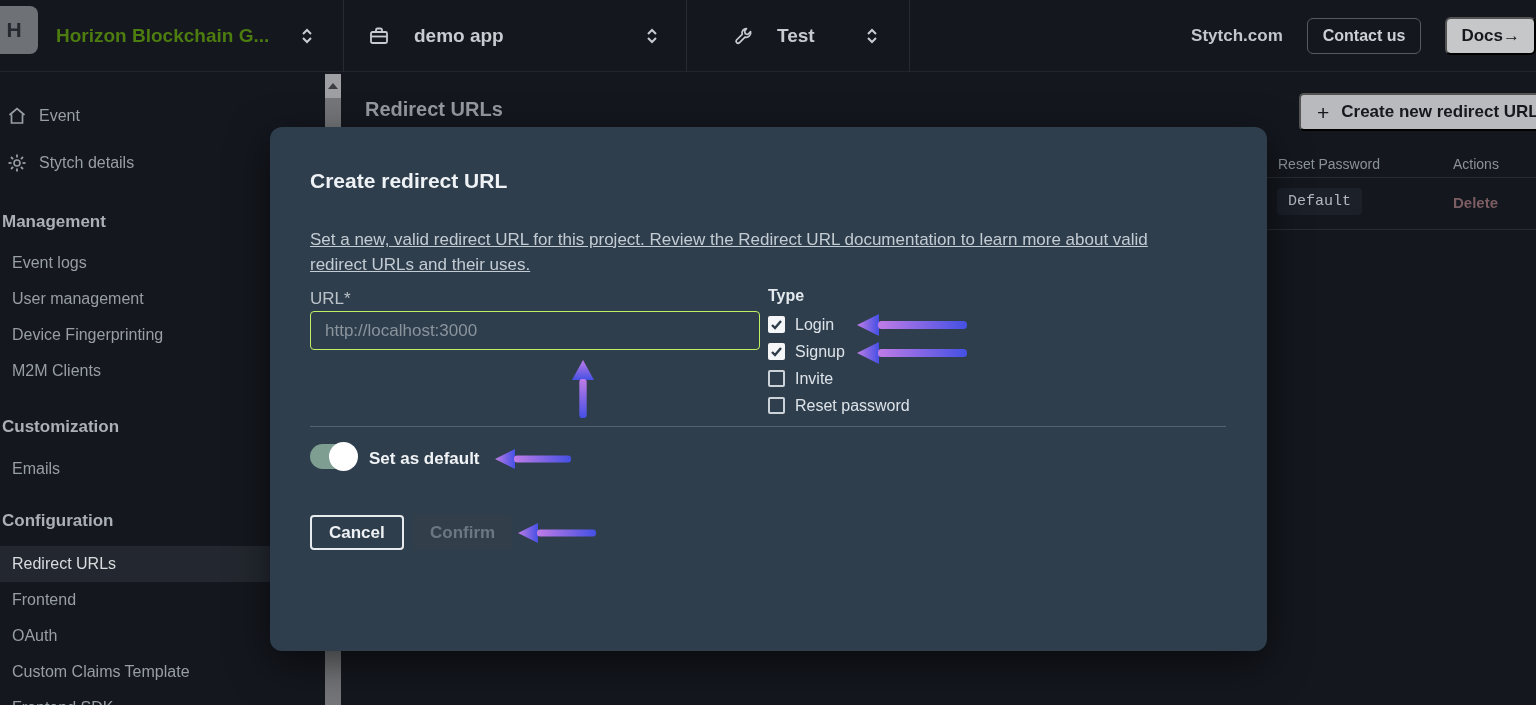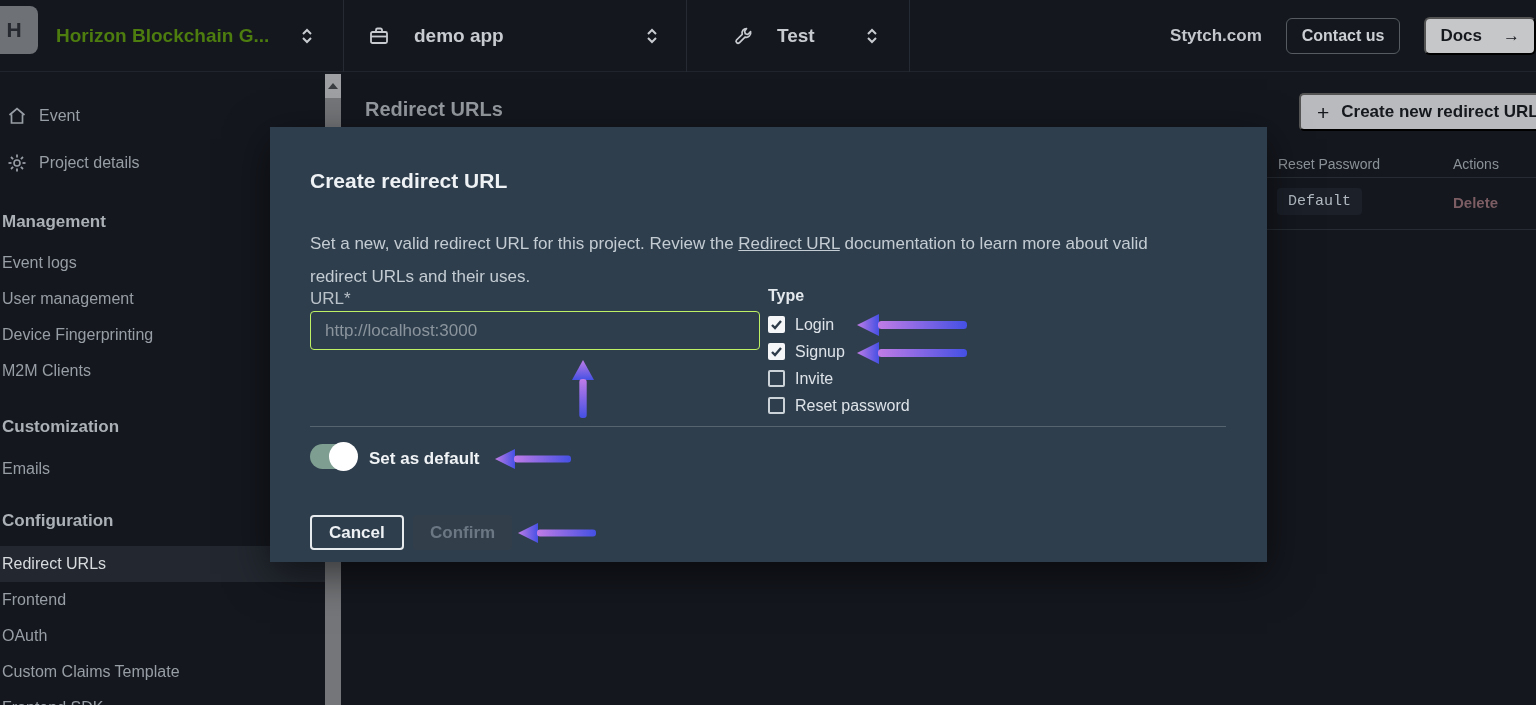--- a/index.html
+++ b/index.html
@@ -10,25 +10,25 @@
   
   .topbar { position:absolute; left:0; top:0; width:1536px; height:72px; background:#14171e; border-bottom:1px solid #20242c; z-index:5; }
   .tb-divider { position:absolute; top:0; width:1px; height:72px; background:#262b33; }
   .logo-box { position:absolute; left:-10px; top:6px; width:48px; height:48px; background:#6e7277; border-radius:8px; display:flex; align-items:center; justify-content:center; font-weight:bold; font-size:21px; color:#262a30; }
   .org-name { position:absolute; left:56px; top:0; height:72px; display:flex; align-items:center; font-size:19px; font-weight:bold; color:#4d7c0f; }
   .tb-item { position:absolute; top:0; height:72px; display:flex; align-items:center; gap:24px; font-size:19px; font-weight:bold; color:#c8ccd1; }
   .unfold { position:absolute; top:0; height:72px; display:flex; align-items:center; }
   .tb-right { position:absolute; right:0; top:0; height:72px; display:flex; align-items:center; gap:24px; }
   .stytch-link { font-size:17px; font-weight:bold; color:#c3c7cc; }
   .btn-contact { height:36px; padding:0 15px; display:flex; align-items:center; background:transparent; border:1px solid #565b62; border-radius:6px; font-size:16px; font-weight:bold; color:#ccd0d4; }
-  .btn-docs { height:38px; padding:0 14px; display:flex; align-items:center; gap:21px; background:#c6c7c9; border-radius:6px; font-size:17px; font-weight:bold; color:#15181d; }
+  .btn-docs { height:38px; padding:0 14px; display:flex; align-items:center; gap:0; background:#c6c7c9; border-radius:6px; font-size:17px; font-weight:bold; color:#15181d; }
 
   
   .sidebar { position:absolute; left:0; top:72px; width:325px; height:633px; background:#14171e; overflow:hidden; z-index:1; }
-  .side-item { height:36px; display:flex; align-items:center; gap:12px; padding-left:2px; font-size:16px; color:#989ea5; white-space:nowrap; }
+  .side-item { height:36px; display:flex; align-items:center; gap:12px; padding-left:12px; font-size:16px; color:#989ea5; white-space:nowrap; }
   .side-item .txt { }
   .side-item.withicon { padding-left:7px; }
   .side-head { height:36px; display:flex; align-items:center; padding-left:2px; font-size:17px; font-weight:bold; color:#aab0b6;text-align:right; }
   .side-item.active { background:#232830; color:#d8dcdf; }
   .sp26{height:26px} .sp11{height:11px} .sp23{height:23px} .sp5{height:5px} .sp20{height:20px} .sp6{height:6px} .sp16{height:16px} .sp7{height:7px}
 
   
   .scrollbar { position:absolute; left:325px; top:72px; width:16px; height:633px; background:#171a21; z-index:2; }
   .scroll-btn { position:absolute; left:0; top:2px; width:16px; height:24px; background:#9ea0a3; display:flex; align-items:center; justify-content:center; }
   .scroll-btn .tri { width:0; height:0; border-left:5px solid transparent; border-right:5px solid transparent; border-bottom:6px solid #3a3d42; }
@@ -40,23 +40,23 @@
   .btn-create { position:absolute; left:958px; top:21px; height:38px; padding:0 16px; display:flex; align-items:center; gap:12px; background:#b9babd; border-radius:5px; font-size:17px; font-weight:bold; color:#15181d; white-space:nowrap; }
   .plus { font-size:21px; font-weight:normal; line-height:1; }
   .th { position:absolute; top:84px; font-size:14px; color:#8b9298; }
   .th-reset { left:937px; } .th-actions { left:1112px; }
   .tline { position:absolute; left:20px; right:-10px; height:1px; background:#272c34; }
   .tline1 { top:105px; } .tline2 { top:157px; }
   .badge { position:absolute; left:936px; top:116px; padding:5px 11px; background:#1b2029; border-radius:4px; font-family:"Liberation Mono","DejaVu Sans Mono",monospace; font-size:15px; color:#b3bac1; }
   .delete-link { position:absolute; left:1112px; top:122px; font-size:15px; font-weight:bold; color:#7b5d63; }
 
   
-  .modal { position:absolute; left:270px; top:127px; width:997px; height:435px; background:#2f3e4d; border-radius:0; box-shadow:0 12px 40px rgba(0,0,0,0.55); z-index:10; }
+  .modal { position:absolute; left:270px; top:127px; width:997px; height:524px; background:#2f3e4d; border-radius:12px; box-shadow:0 12px 40px rgba(0,0,0,0.55); z-index:10; }
   .m-title { position:absolute; left:40px; top:42px; font-size:21px; font-weight:bold; color:#eef2f5; }
-  .m-desc { position:absolute; left:40px; top:100px; width:884px; font-size:17px; line-height:33px; color:#c4ccd3; }
+  .m-desc { position:absolute; left:40px; top:100px; width:884px; font-size:17px; line-height:25px; color:#c4ccd3;text-decoration:underline; }
   .m-desc a { color:#c4ccd3; text-decoration:underline; }
   .m-url-label { position:absolute; left:40px; top:162px; font-size:17px; color:#bac2c9; }
   .m-input { position:absolute; left:40px; top:184px; width:450px; height:39px; background:transparent; border:1px solid #bef264; border-radius:4px; padding:0 14px; font-size:17px; color:#e8ecef; font-family:"Liberation Sans","DejaVu Sans",sans-serif; }
   .m-input::placeholder { color:#8a949d; }
   .m-type-label { position:absolute; left:498px; top:160px; font-size:16px; font-weight:bold; color:#e3e9ed; }
   .cb-col { position:absolute; left:498px; top:184px; }
   .cb-row { height:27px; display:flex; align-items:center; gap:10px; font-size:16px; color:#dde3e8; }
   .cb { width:17px; height:17px; border-radius:2px; flex:0 0 auto; display:flex; align-items:center; justify-content:center; }
   .cb.checked { background:#f4f6f8; }
   .cb.unchecked { background:transparent; border:2px solid #ccd3d8; }
@@ -153,21 +153,21 @@
               <line x1="10" y1="15.5" x2="10" y2="18.5"></line>
               <line x1="1.5" y1="10" x2="4.5" y2="10"></line>
               <line x1="15.5" y1="10" x2="18.5" y2="10"></line>
               <line x1="4" y1="4" x2="6.1" y2="6.1"></line>
               <line x1="13.9" y1="13.9" x2="16" y2="16"></line>
               <line x1="16" y1="4" x2="13.9" y2="6.1"></line>
               <line x1="6.1" y1="13.9" x2="4" y2="16"></line>
             </g>
           </svg>
       </span>
-      <span class="txt">Project details</span>
+      <span class="txt">Stytch details</span>
     </div>
     <div class="sp23"></div>
     <div class="side-head">Management</div>
     <div class="sp5"></div>
     <div class="side-item">
         <span class="txt">Event logs</span>
       </div>
     <div class="side-item">
         <span class="txt">User management</span>
       </div>

